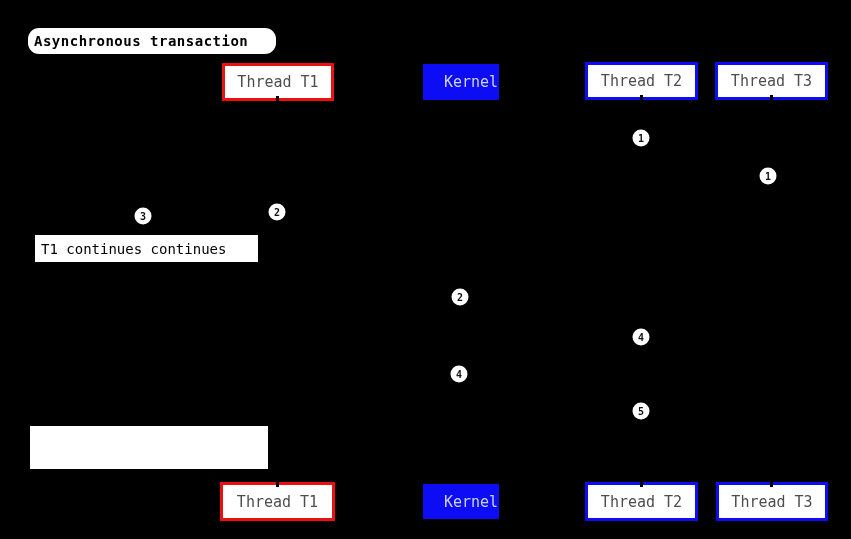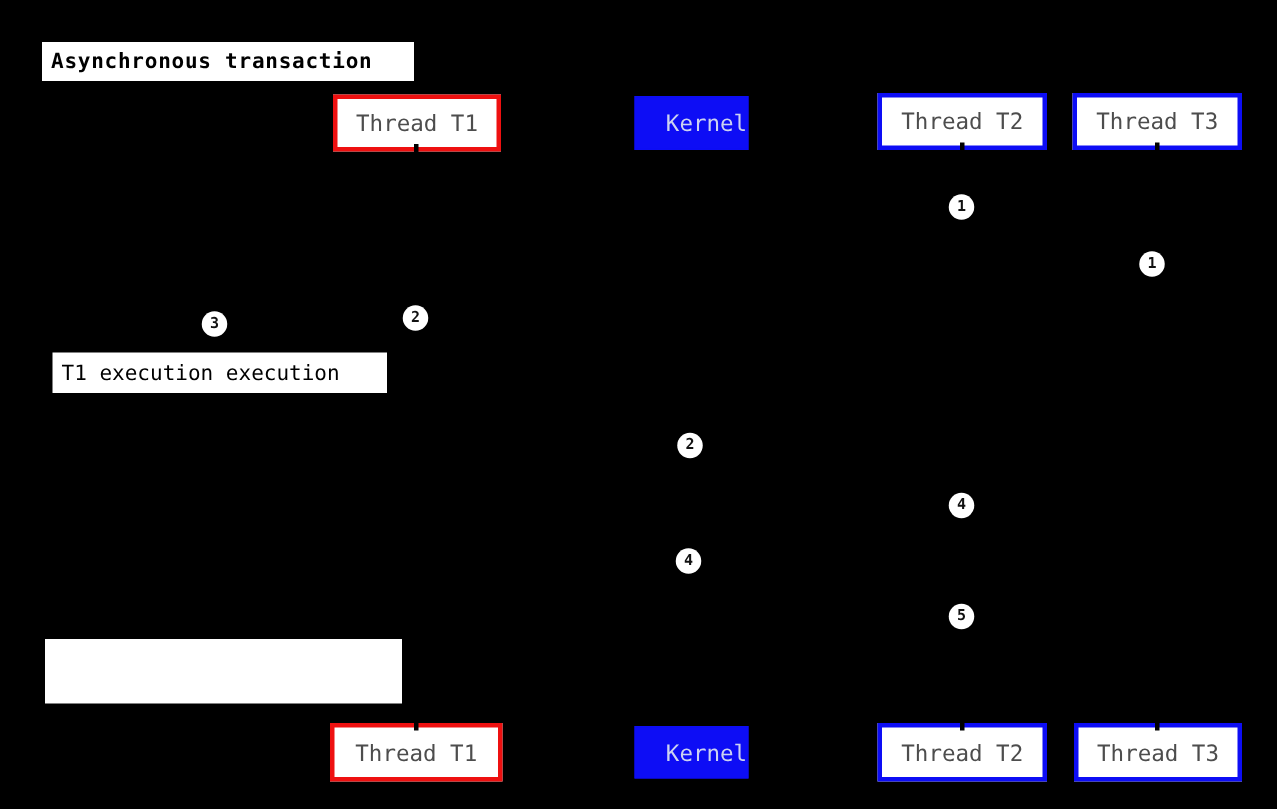--- a/index.html
+++ b/index.html
@@ -74,21 +74,21 @@
     justify-content: center;
     transform: translate(-50%, -50%);
     z-index: 4;
   }
 </style>
 </head>
 <body>
 
 <div class="canvas">
 
-  <div class="note title-note" style="left:28px; top:28px; width:248px; height:26px;">Asynchronous transaction</div>
+  <div class="note title-note" style="left:28px; top:28px; width:248px; height:26px;border-radius:11px;">Asynchronous transaction</div>
 
   <div class="participant p-red" style="left:222px; top:63px; width:112px; height:38px;">Thread T1</div>
   <div class="participant p-kernel" style="left:423px; top:64px; width:76px; height:36px;">Kernel</div>
   <div class="participant p-blue" style="left:585px; top:62px; width:113px; height:38px;">Thread T2</div>
   <div class="participant p-blue" style="left:715px; top:62px; width:113px; height:38px;">Thread T3</div>
 
   <div class="stub" style="left:276px; top:96px;"></div>
   <div class="stub" style="left:640px; top:95px;"></div>
   <div class="stub" style="left:770px; top:95px;"></div>
   <div class="stub" style="left:276px; top:481px;"></div>
@@ -97,21 +97,21 @@
 
   <div class="marker" style="left:641px; top:138px;">1</div>
   <div class="marker" style="left:768px; top:176px;">1</div>
   <div class="marker" style="left:277px; top:212px;">2</div>
   <div class="marker" style="left:143px; top:216px;">3</div>
   <div class="marker" style="left:460px; top:297px;">2</div>
   <div class="marker" style="left:641px; top:337px;">4</div>
   <div class="marker" style="left:459px; top:374px;">4</div>
   <div class="marker" style="left:641px; top:411px;">5</div>
 
-  <div class="note" style="left:35px; top:235px; width:223px; height:27px;">T1 execution execution</div>
+  <div class="note" style="left:35px; top:235px; width:223px; height:27px;">T1 continues continues</div>
   <div class="note" style="left:30px; top:426px; width:238px; height:43px;"></div>
 
   <div class="participant p-red" style="left:220px; top:482px; width:115px; height:39px;">Thread T1</div>
   <div class="participant p-kernel" style="left:423px; top:484px; width:76px; height:35px;">Kernel</div>
   <div class="participant p-blue" style="left:585px; top:482px; width:113px; height:39px;">Thread T2</div>
   <div class="participant p-blue" style="left:716px; top:482px; width:112px; height:39px;">Thread T3</div>
 
 </div>
 
 </body></html>

